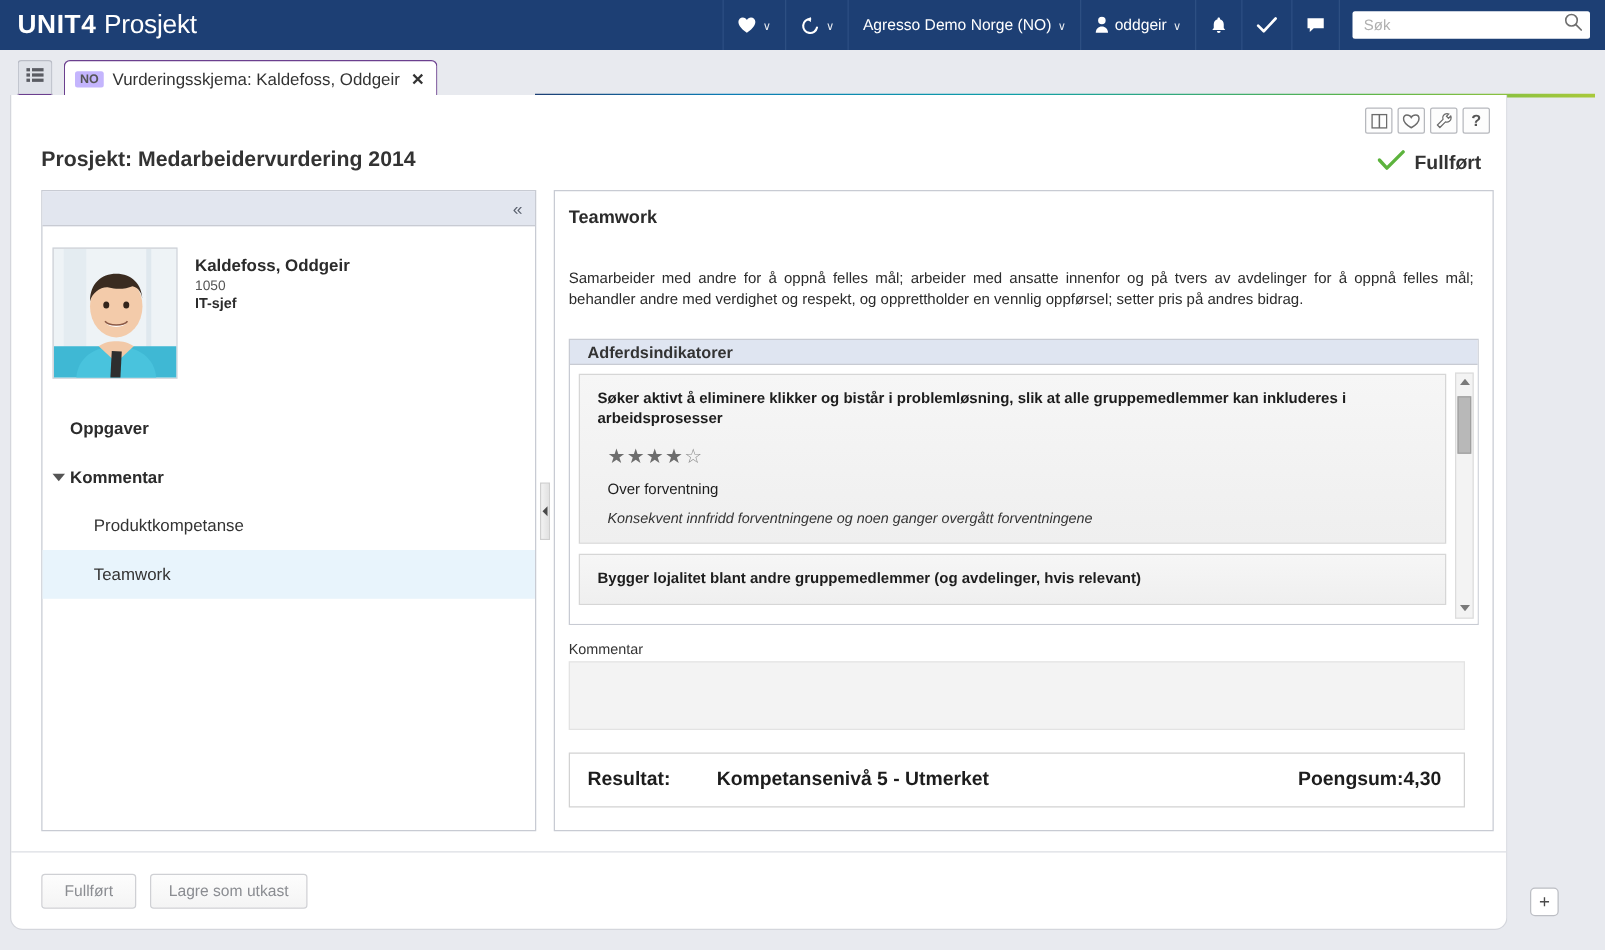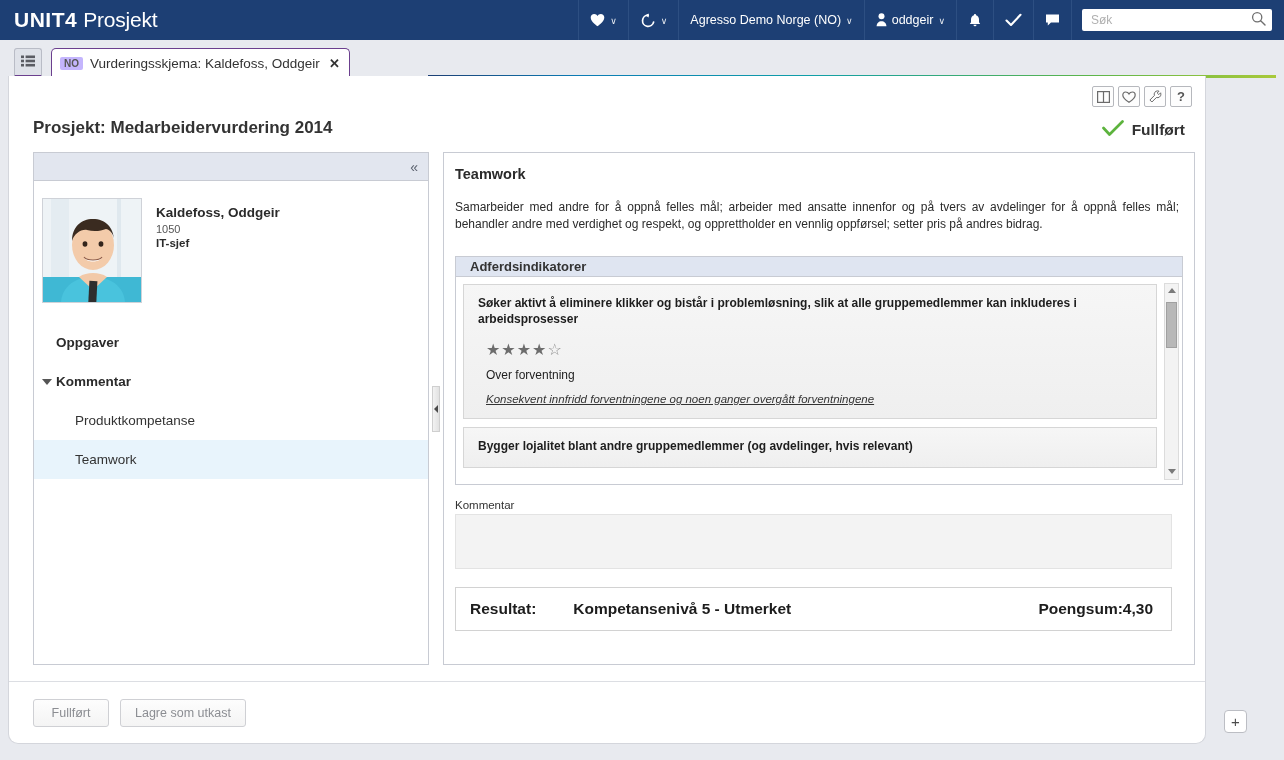--- a/index.html
+++ b/index.html
@@ -230,21 +230,21 @@
   
   .rightpane {
     flex: 1;
     border: 1px solid #c8cbd3;
     background: #fff;
     padding: 13px 11px 0 11px;
     display: flex; flex-direction: column;
   }
   .comp-title { font-size: 14.5px; font-weight: bold; color: #2b2b2b; }
   .comp-desc {
-    margin-top: 17px;
+    margin-top: 32px;
     font-size: 12px; color: #2b2b2b;
     line-height: 1.45;
     text-align: justify;
     padding-right: 4px;
   }
 
   .panel {
     margin-top: 22px;
     border: 1px solid #c8cbd3;
   }
@@ -277,21 +277,21 @@
     margin-top: 13px; margin-left: 8px;
     font-size: 16px; color: #6d6d6d; letter-spacing: 1px;
   }
   .star-empty { color: #8d8d8d; }
   .rating-label {
     margin-top: 9px; margin-left: 8px;
     font-size: 12px; font-weight: normal; color: #1d1d1d;
   }
   .rating-desc {
     margin-top: 11px; margin-left: 8px;
-    font-size: 11.5px; font-style: italic; color: #333; text-decoration: underline;
+    font-size: 11.5px; font-style: italic; color: #333;
   }
 
   .vscroll {
     position: absolute;
     right: 3px; top: 6px; bottom: 4px;
     width: 15px;
     background: #f3f3f3;
     border: 1px solid #dcdcdc;
   }
   .vscroll .arrow {

